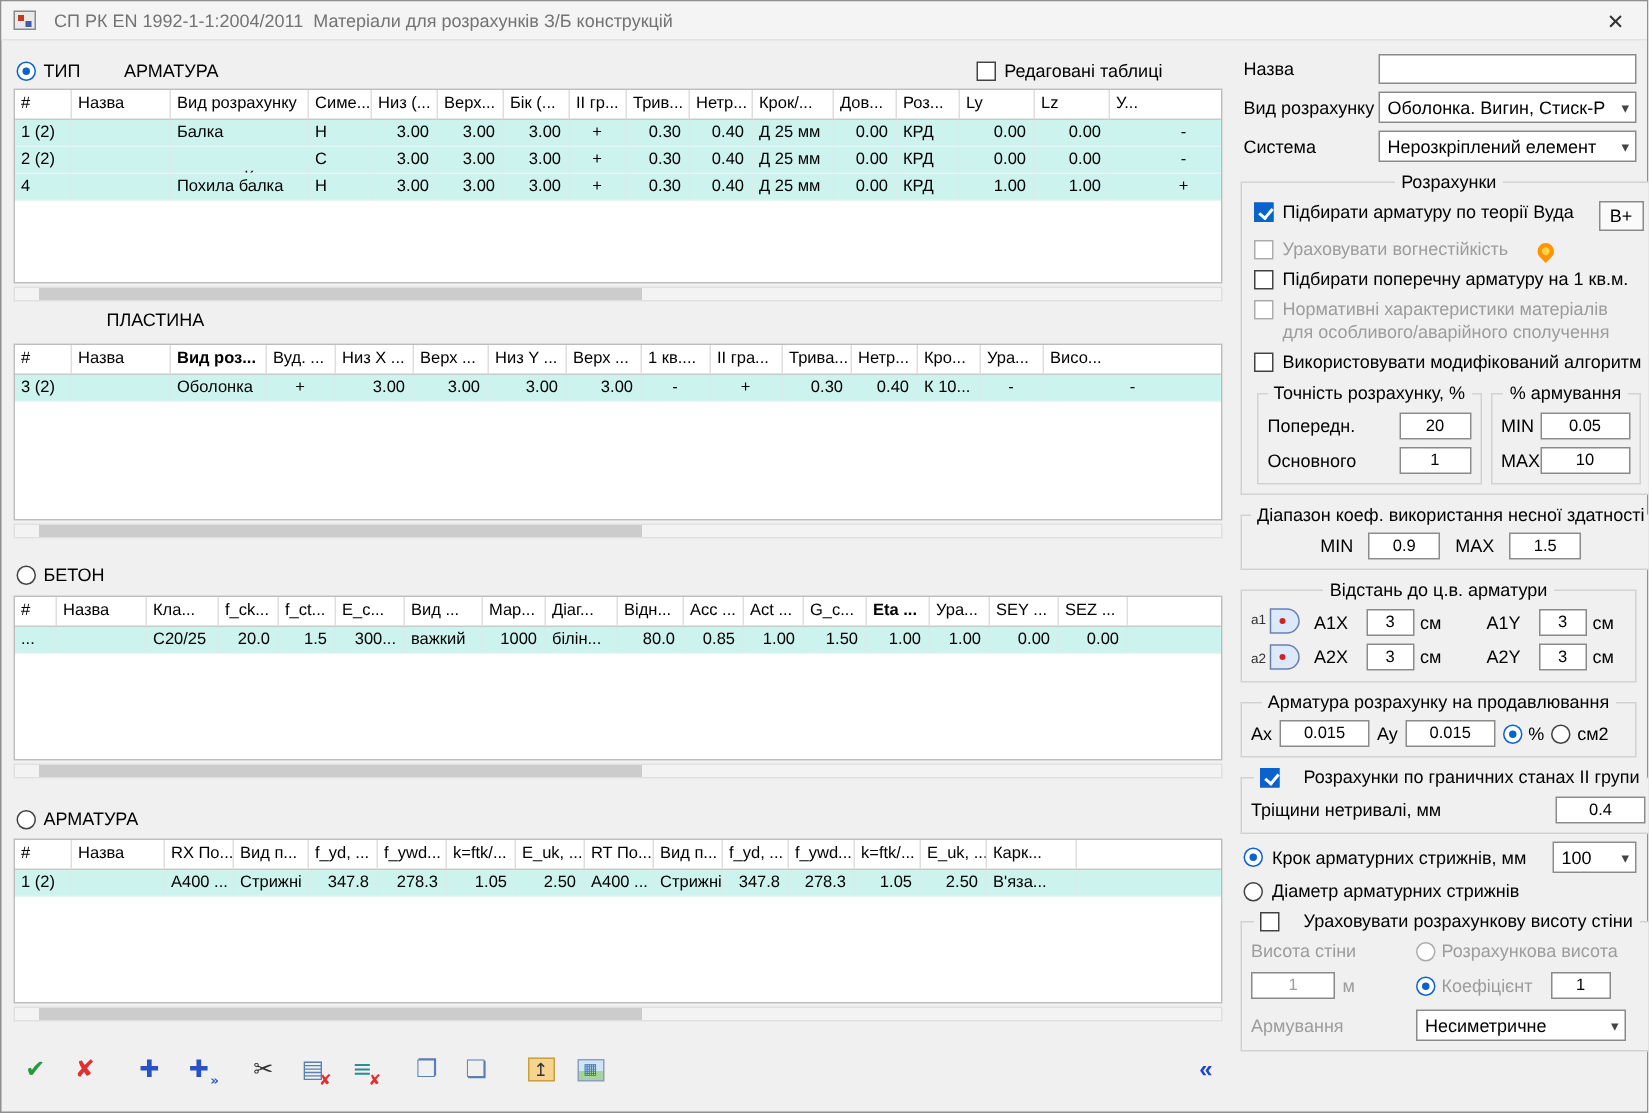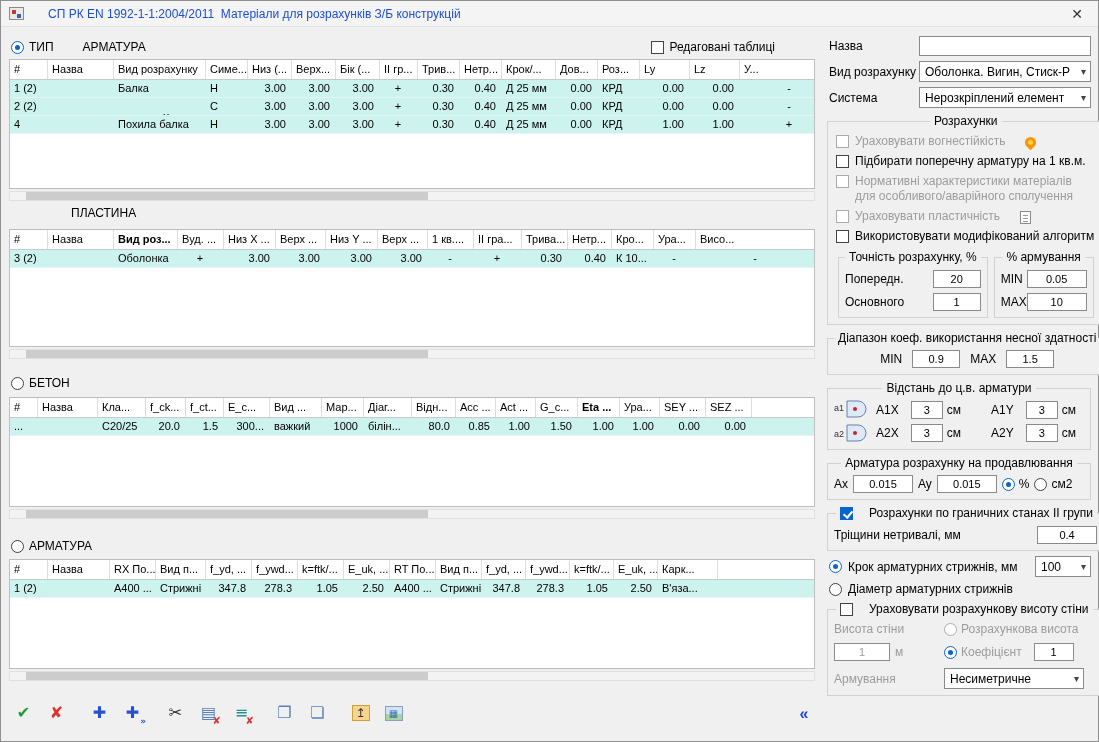--- a/index.html
+++ b/index.html
@@ -5,21 +5,21 @@
   *{box-sizing:border-box;margin:0;padding:0}
   html,body{width:1099px;height:742px;overflow:hidden;background:#fff;
     font-family:"Liberation Sans",sans-serif;font-size:12px;color:#000}
   .window{position:relative;width:1099px;height:742px;background:#f0f0f0;border:1px solid #8f8f8f}
 
   
   .titlebar{height:26px;display:flex;align-items:center;padding:0 8px;background:#f4f4f4;border-bottom:1px solid #e2e2e2}
   .app-icon{width:15px;height:13px;background:#e9e9e9;border:1px solid #8a8a8a;position:relative;flex:0 0 auto}
   .app-icon::before{content:"";position:absolute;left:2px;top:2px;width:4px;height:4px;background:#c0392b}
   .app-icon::after{content:"";position:absolute;left:7px;top:6px;width:4px;height:4px;background:#3a5fae}
-  .titlebar .title{margin-left:24px;white-space:pre;color:#1d4ed8}
+  .titlebar .title{margin-left:12px;white-space:pre;color:#737373}
   .close{margin-left:auto;font-size:14px;color:#333;width:26px;text-align:center;cursor:default}
 
   
   .lrow{position:absolute;display:flex;align-items:center;gap:5px}
   .sec-label{margin-left:24px}
   .check-wrap,.radio-wrap{display:flex;align-items:center;gap:5px}
   .ml-auto{margin-left:auto;margin-right:42px}
 
   .tablebox{position:absolute;left:8px;width:806px;background:#fff;border:1px solid #bdbdbd;overflow:hidden}
   .thead{display:flex;height:20px;background:#fff;border-bottom:1px solid #c9c9c9}
@@ -389,42 +389,42 @@
       <span class="rp-label">Система</span>
       <div class="combo">
         <span>Нерозкріплений елемент</span>
         <span class="arr">▾</span>
       </div>
     </div>
 
     <fieldset>
       <legend>Розрахунки</legend>
 
+      <div class="checkrow">
+        <span class="cb on"></span>
+        <span>Підбирати арматуру по теорії Вуда</span>
+        <button class="btn-small">В+</button>
+      </div>
 
       <div class="checkrow dis">
         <span class="cb disb"></span>
         <span>Ураховувати вогнестійкість</span>
         <span class="flame"></span>
       </div>
 
       <div class="checkrow">
         <span class="cb"></span>
         <span>Підбирати поперечну арматуру на 1 кв.м.</span>
       </div>
 
       <div class="checkrow dis">
         <span class="cb disb"></span>
         <span style="max-width:220px">Нормативні характеристики матеріалів для особливого/аварійного сполучення</span>
       </div>
 
-      <div class="checkrow dis">
-        <span class="cb disb"></span>
-        <span>Ураховувати пластичність</span>
-        <span class="doc"></span>
-      </div>
 
       <div class="checkrow">
         <span class="cb"></span>
         <span>Використовувати модифікований алгоритм</span>
       </div>
 
       <div class="twocol">
         <fieldset style="flex:1.4">
           <legend>Точність розрахунку, %</legend>
           <div class="frow">

